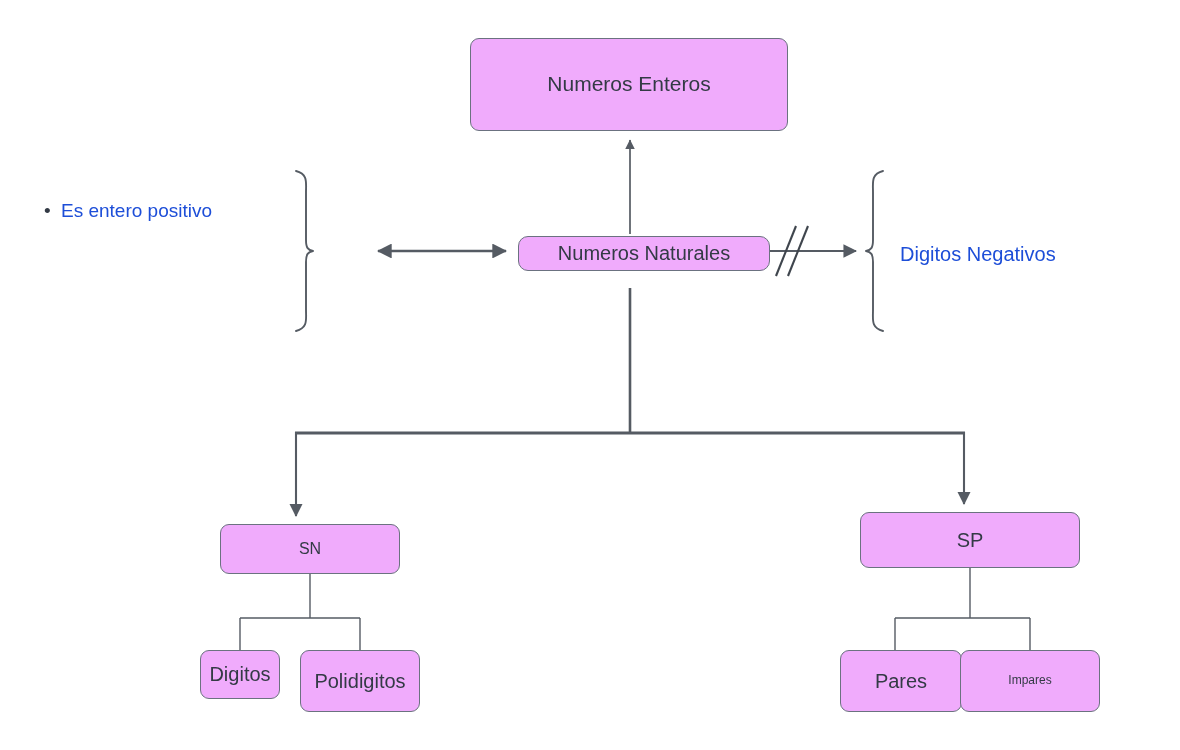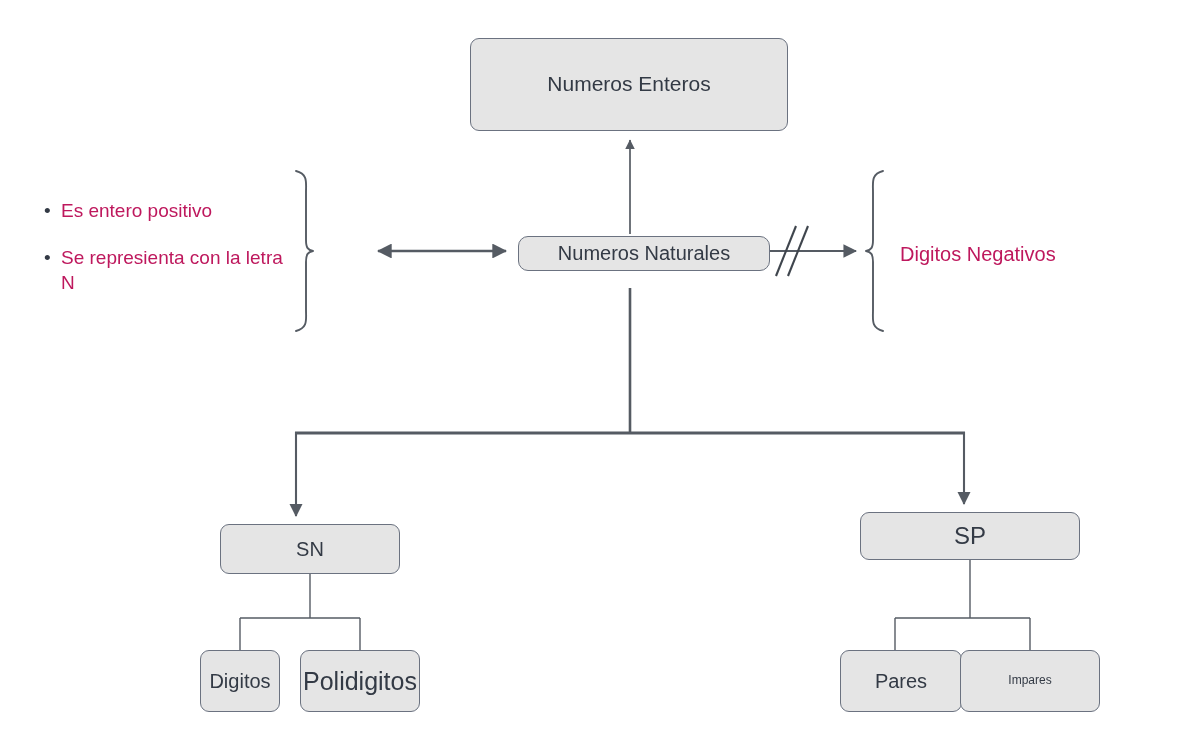--- a/index.html
+++ b/index.html
@@ -18,50 +18,50 @@
   #canvas {
     position: absolute;
     left: 0;
     top: 0;
     width: 1180px;
     height: 750px;
   }
   .node {
     position: absolute;
     box-sizing: border-box;
-    background: #e5e5e5;
+    background: #f0abfc;
     border: 1.4px solid #6b7280;
     border-radius: 9px;
     display: flex;
     align-items: center;
     justify-content: center;
     color: #333a45;
     line-height: 1.15;
     text-align: center;
     z-index: 3;
   }
   .node-label {
     display: block;
     white-space: nowrap;
   }
 
   
   #node-enteros   { left: 470px; top: 38px;  width: 318px; height: 93px;  font-size: 21px; }
   #node-naturales { left: 518px; top: 236px; width: 252px; height: 35px;  font-size: 20px; border-radius: 10px; }
-  #node-sn        { left: 220px; top: 524px; width: 180px; height: 50px;  font-size: 20px; }
-  #node-sp        { left: 860px; top: 512px; width: 220px; height: 48px;  font-size: 24px; }
-  #node-digitos   { left: 200px; top: 650px; width: 80px;  height: 62px;  font-size: 20px; }
-  #node-polidigitos { left: 300px; top: 650px; width: 120px; height: 62px; font-size: 25px; }
+  #node-sn        { left: 220px; top: 524px; width: 180px; height: 50px;  font-size: 16px; }
+  #node-sp        { left: 860px; top: 512px; width: 220px; height: 56px;  font-size: 20px; }
+  #node-digitos   { left: 200px; top: 650px; width: 80px;  height: 49px;  font-size: 20px; }
+  #node-polidigitos { left: 300px; top: 650px; width: 120px; height: 62px; font-size: 20px; }
   #node-pares     { left: 840px; top: 650px; width: 122px; height: 62px;  font-size: 20px; }
   #node-impares   { left: 960px; top: 650px; width: 140px; height: 62px;  font-size: 12px; }
 
   
   .free-text {
     position: absolute;
-    color: #be185d;
+    color: #1d4ed8;
     z-index: 3;
   }
   #text-negativos {
     left: 900px;
     top: 243px;
     font-size: 20px;
     white-space: nowrap;
   }
   #bullet-list {
     left: 44px;
@@ -167,14 +167,13 @@
 </div>
 
 <div class="node" id="node-impares">
   <span class="node-label">Impares</span>
 </div>
 
 <div class="free-text" id="text-negativos">Digitos Negativos</div>
 
 <ul class="free-text" id="bullet-list">
   <li>Es entero positivo</li>
-  <li>Se represienta con la letra N</li>
 </ul>
 
 </body></html>

